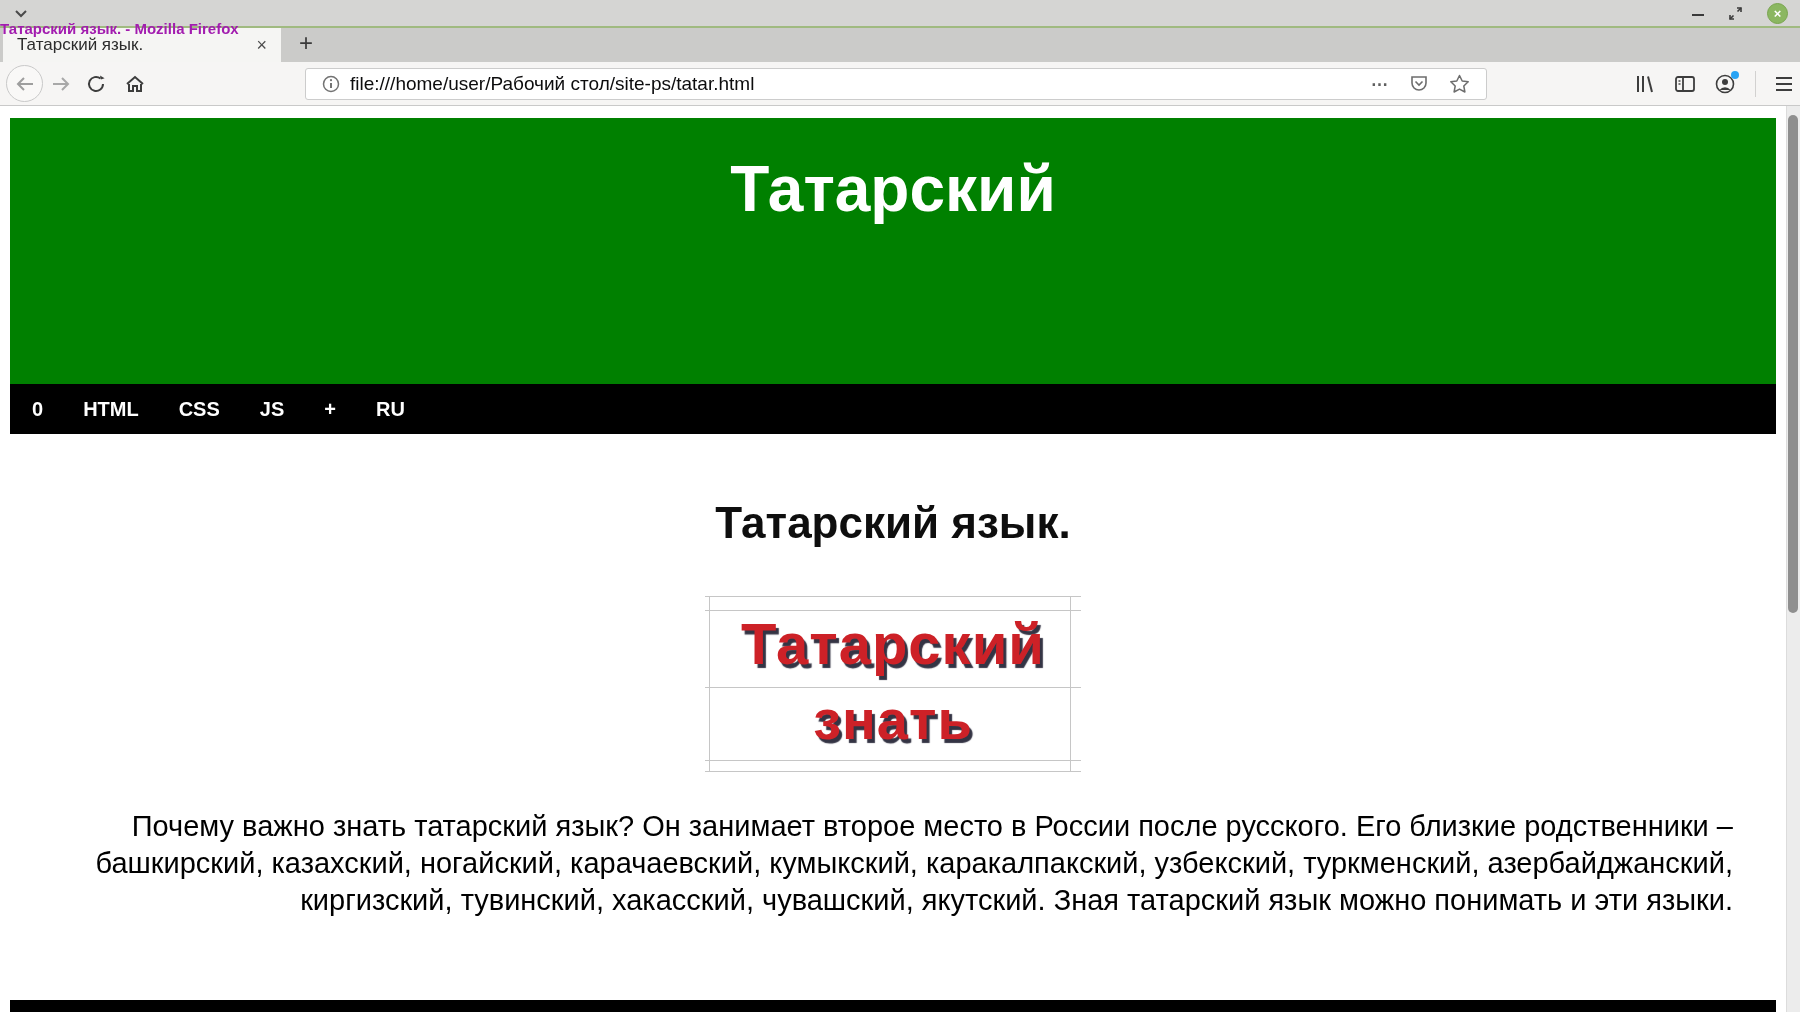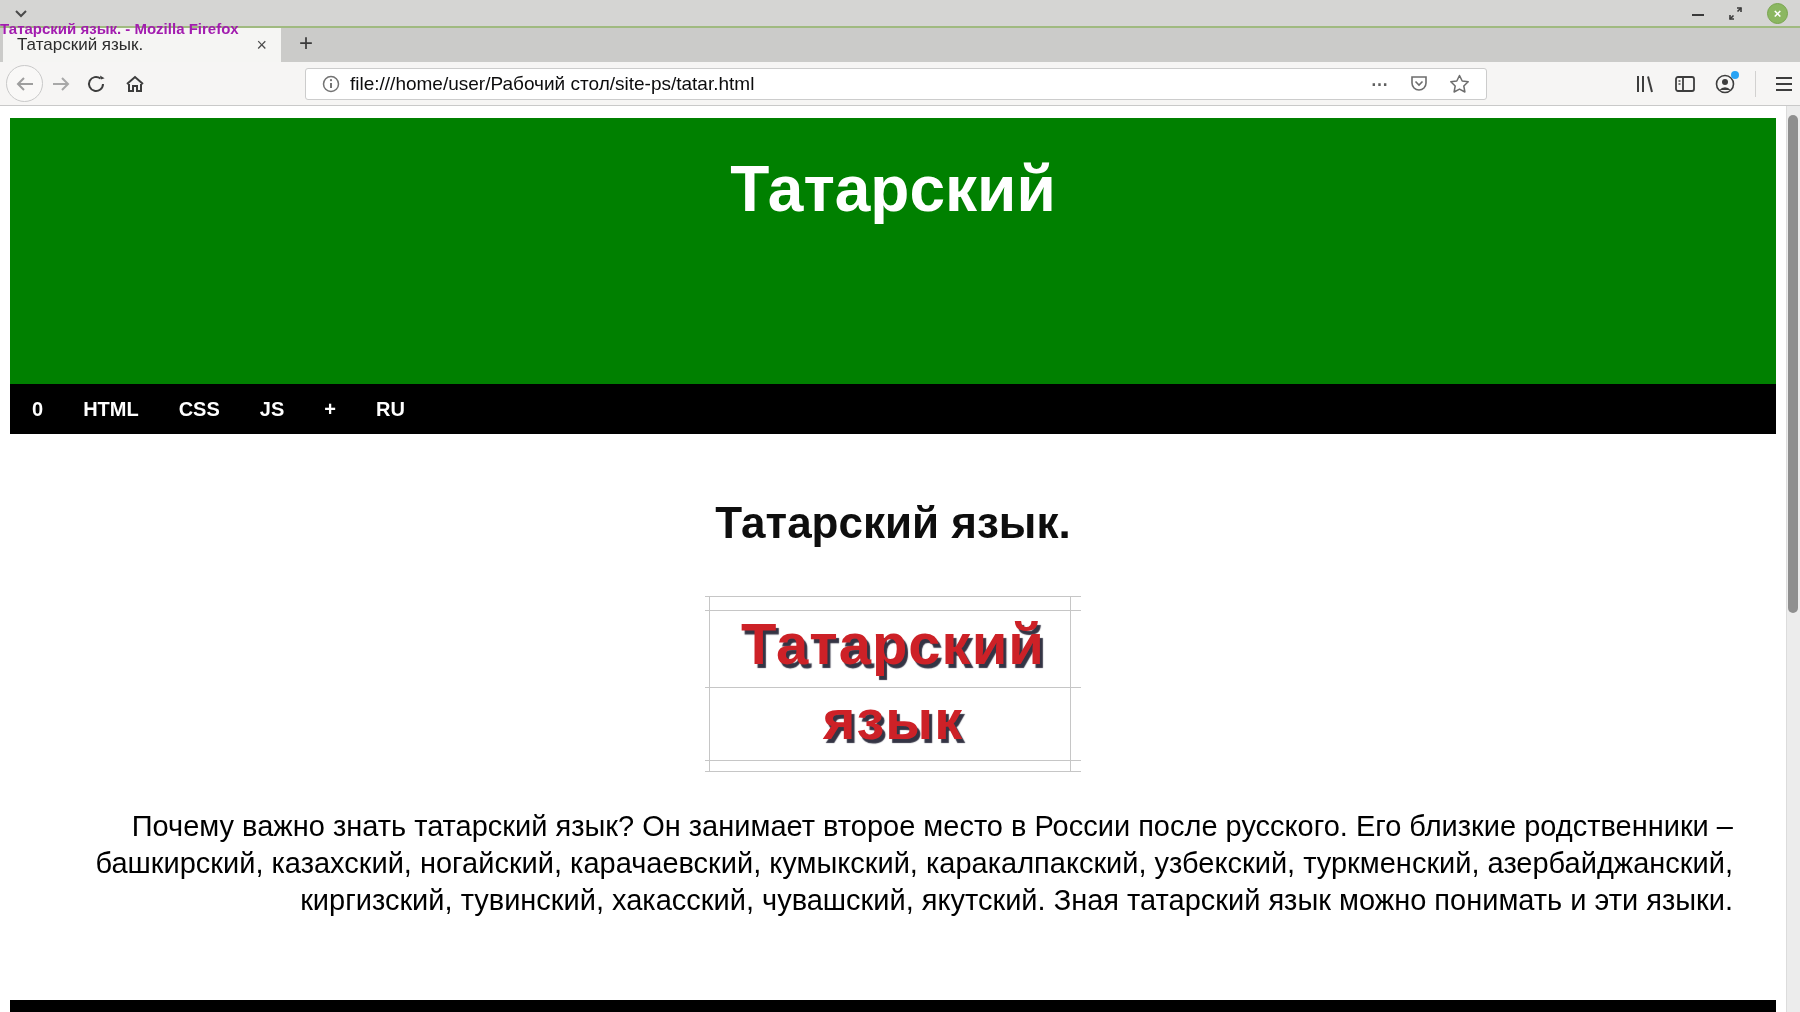--- a/index.html
+++ b/index.html
@@ -255,21 +255,21 @@
       <div class="hline" style="top:14px"></div>
       <div class="hline" style="top:91px"></div>
       <div class="hline" style="top:164px"></div>
       <div class="hline" style="top:175px"></div>
       <div class="vline" style="left:4px"></div>
       <div class="vline" style="right:10px"></div>
       <div class="img-row img-row1">
         <span class="img-text">Татарский</span>
       </div>
       <div class="img-row img-row2">
-        <span class="img-text">язык</span>
+        <span class="img-text">знать</span>
       </div>
     </div>
 
     <p class="paragraph">Почему важно знать татарский язык? Он занимает второе место в России после русского. Его близкие родственники – башкирский, казахский, ногайский, карачаевский, кумыкский, каракалпакский, узбекский, туркменский, азербайджанский, киргизский, тувинский, хакасский, чувашский, якутский. Зная татарский язык можно понимать и эти языки.</p>
 
   </div>
 
   <div class="footer-bar"></div>
 
   <div class="scrollbar">

